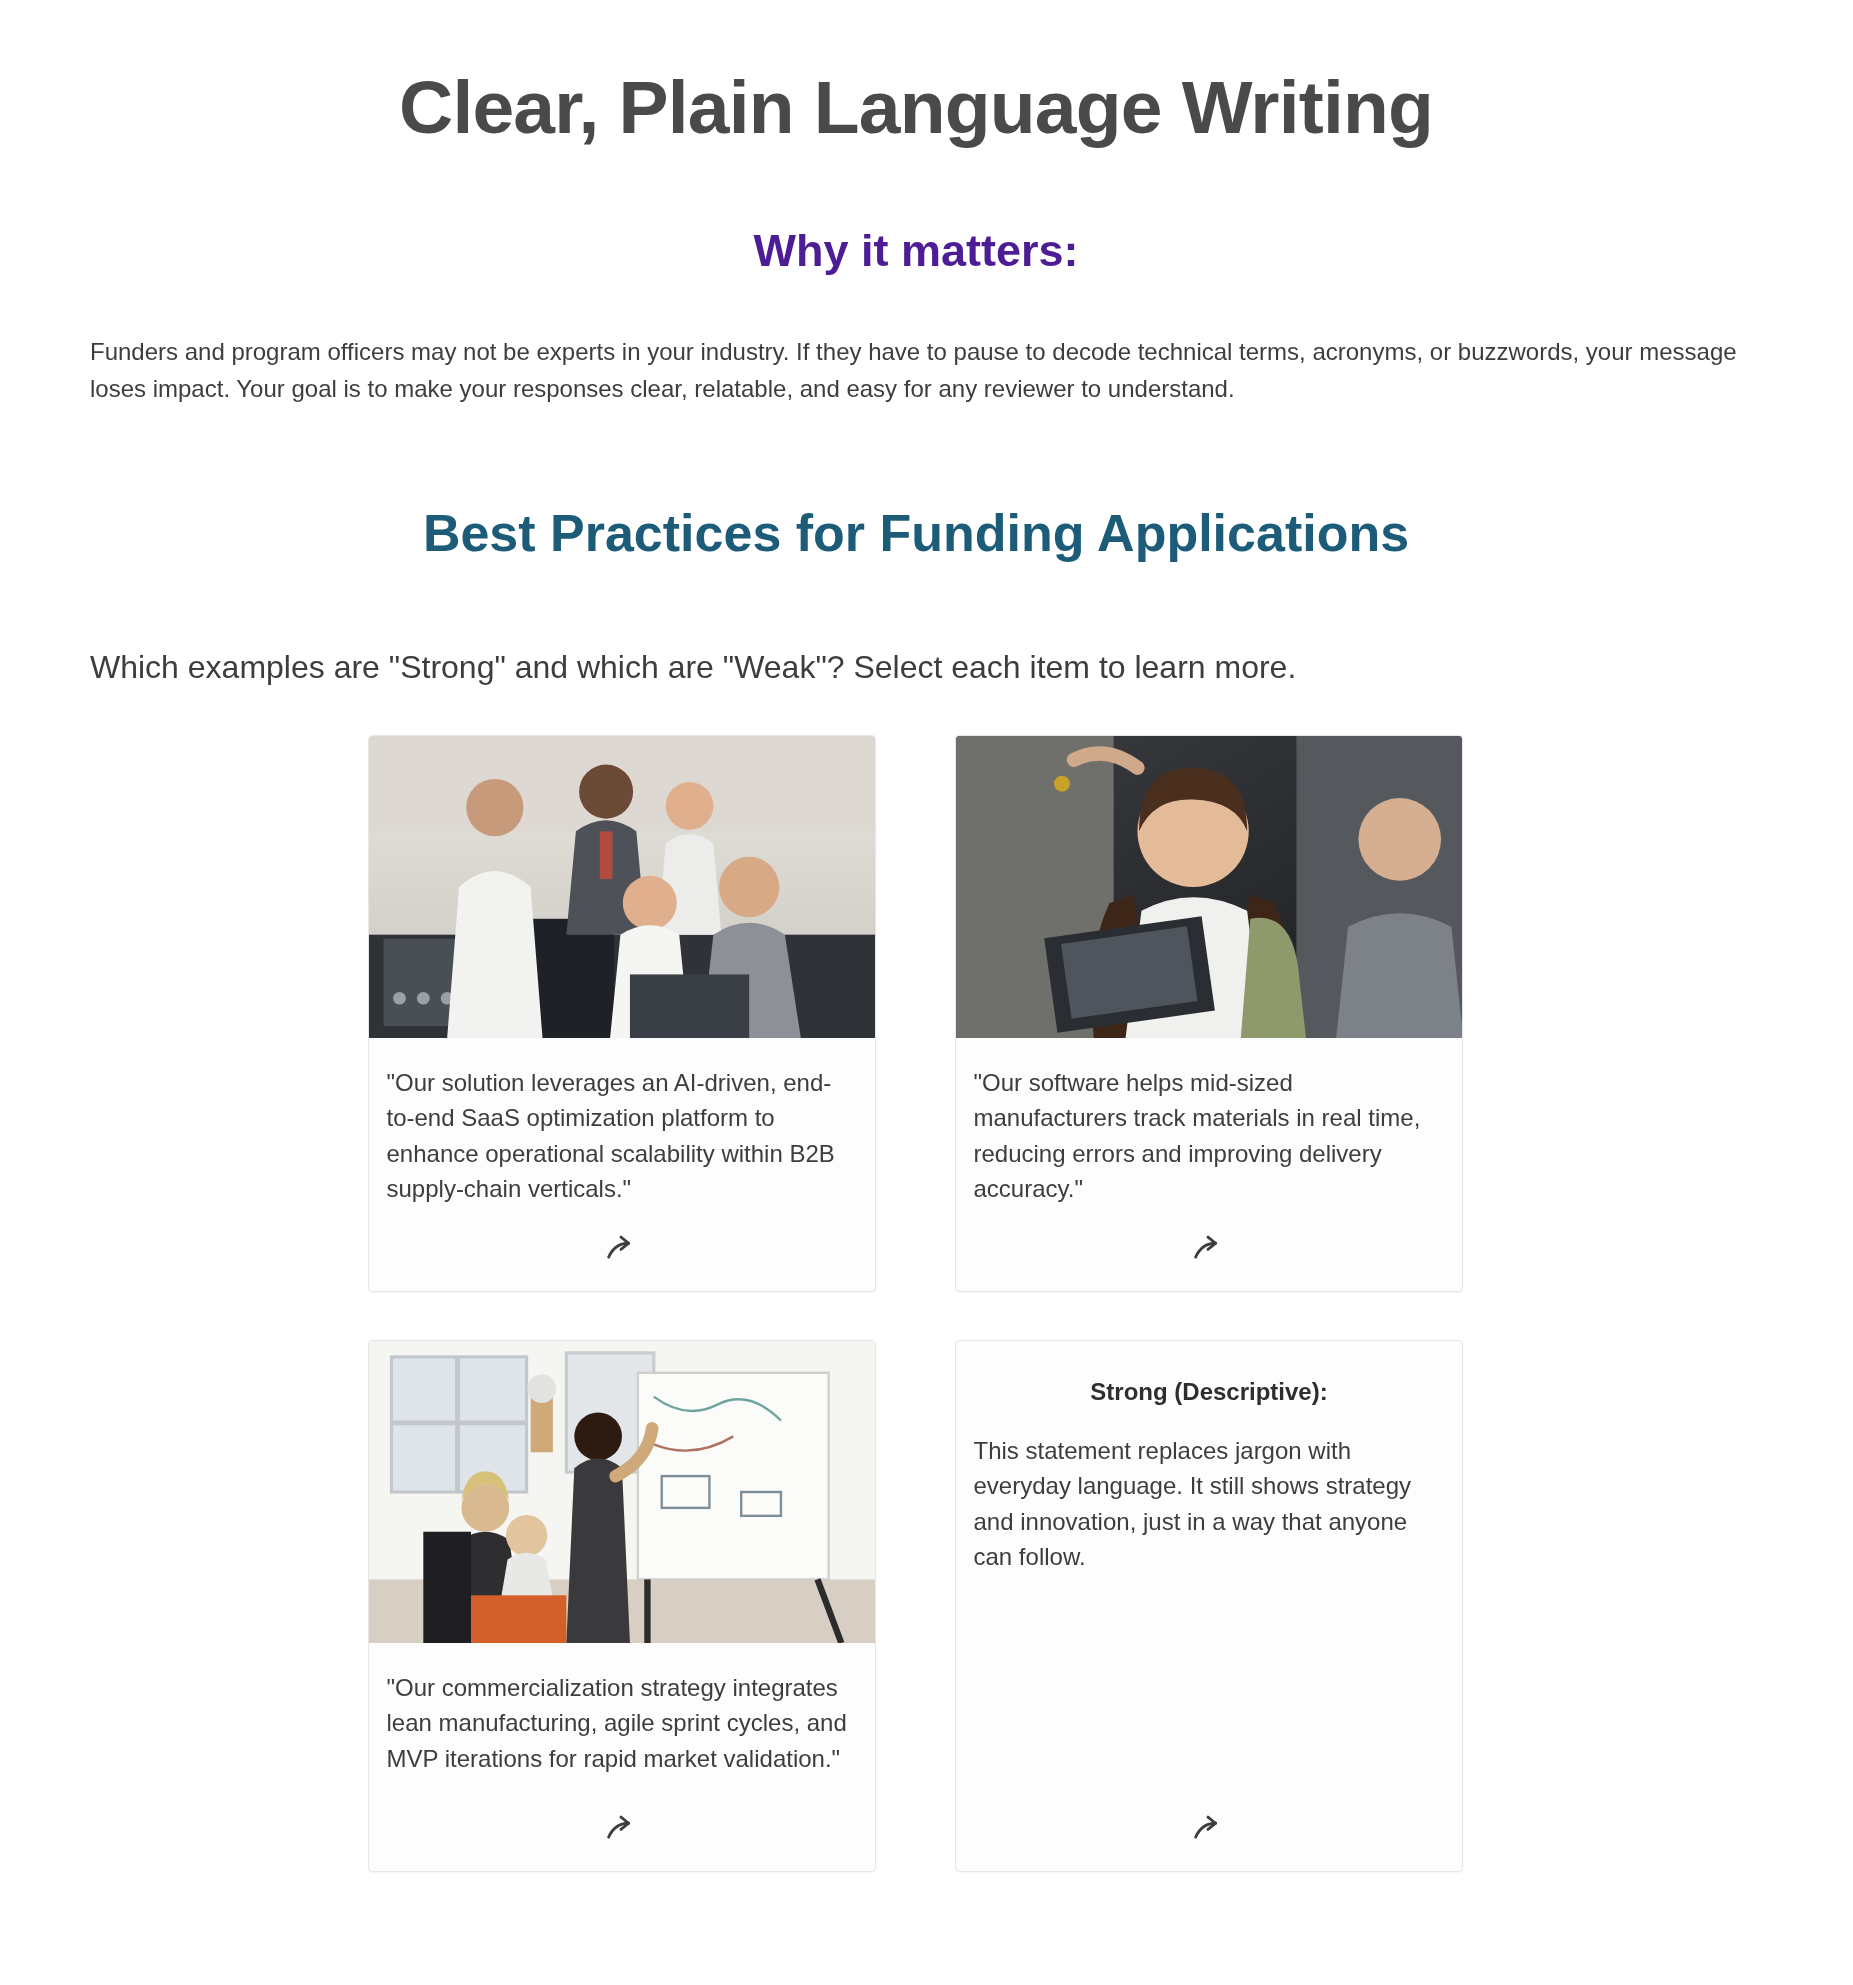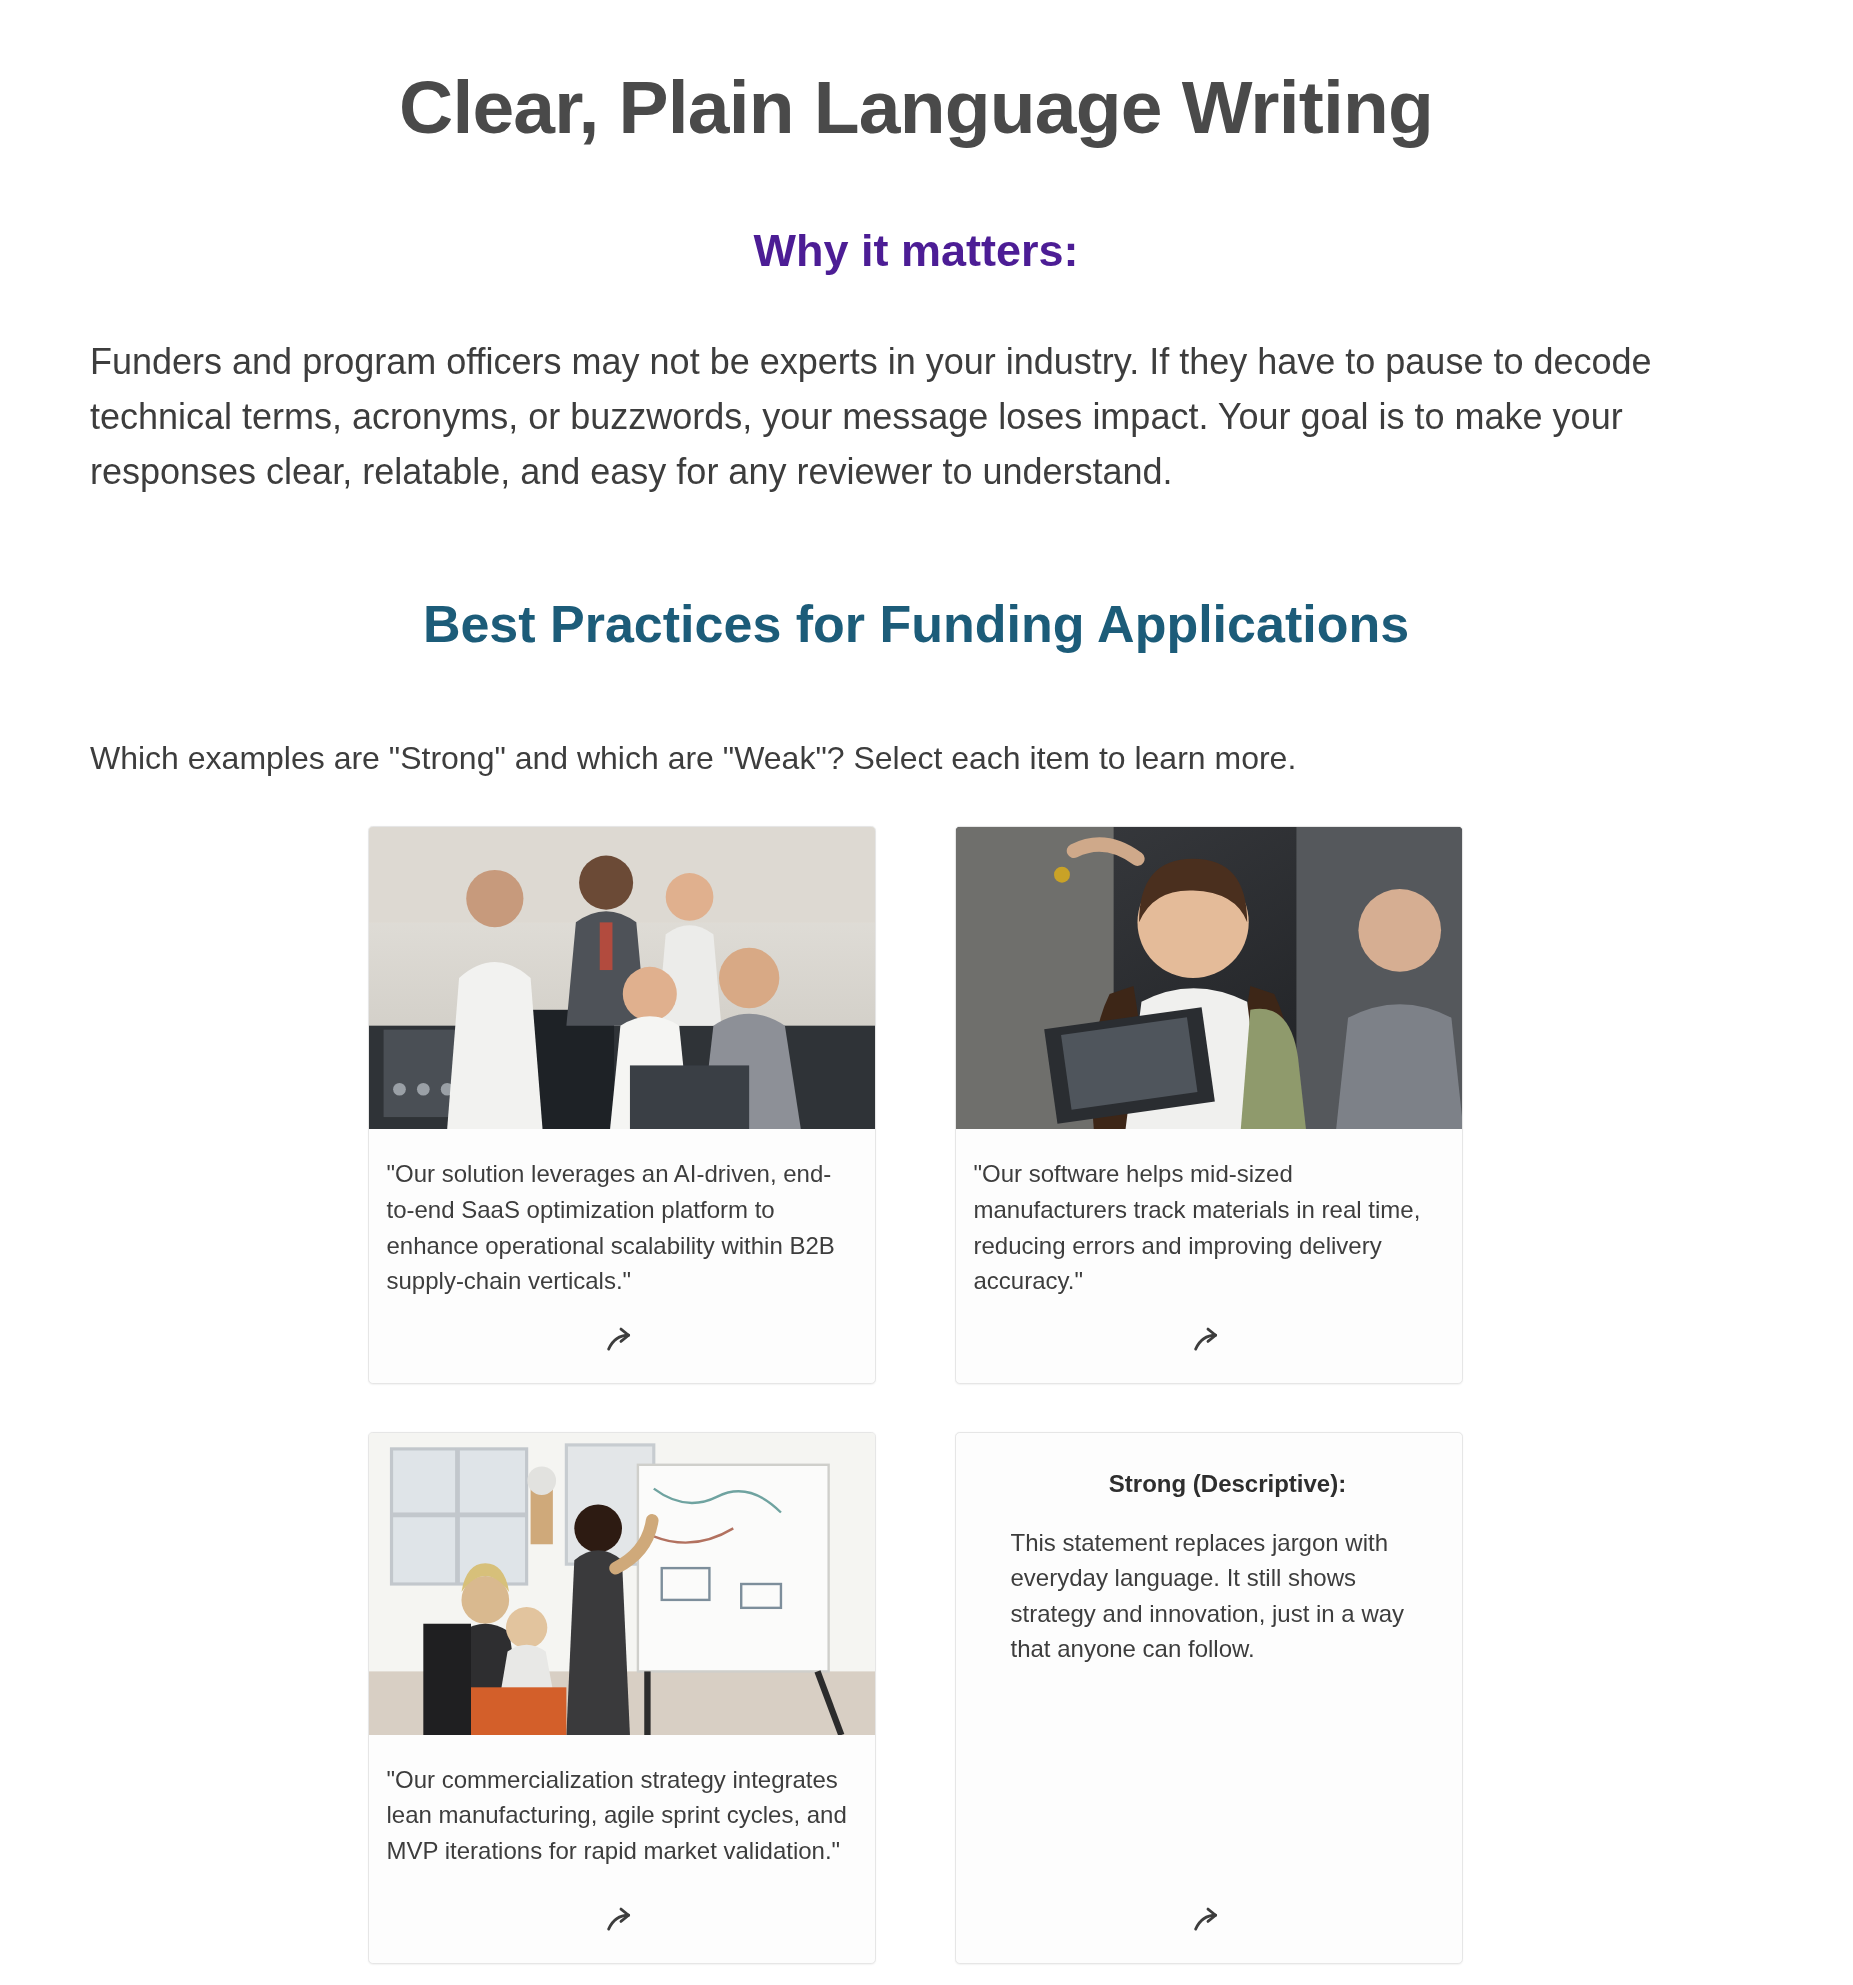--- a/index.html
+++ b/index.html
@@ -29,21 +29,21 @@
     margin: 16px 0 0 0;
   }
   .sub-title {
     text-align: center;
     font-size: 45px;
     font-weight: bold;
     color: #4c1d95;
     margin: 75px 0 0 0;
   }
   .why-body {
-    font-size: 36px;
+    font-size: 24px;
     line-height: 1.53;
     color: #3d3d3d;
     margin: 57px 0 0 0;
     max-width: 1652px;
     margin-left: auto;
     margin-right: auto;
     text-align: left;
   }
   .section-title {
     text-align: center;
@@ -108,21 +108,21 @@
     display: flex;
     align-items: center;
     justify-content: center;
   }
   .flip-icon {
     width: 37px;
     height: 37px;
     color: #3d3d3d;
     cursor: pointer;
   }
-  .card.back .card-body { padding-top: 37px; margin-left: 37px; }
+  .card.back .card-body { padding-top: 37px; }
 </style>
 </head>
 <body>
 
 <div class="page">
 
   <h1 class="main-title">Clear, Plain Language Writing</h1>
 
   <h2 class="sub-title">Why it matters:</h2>
 

